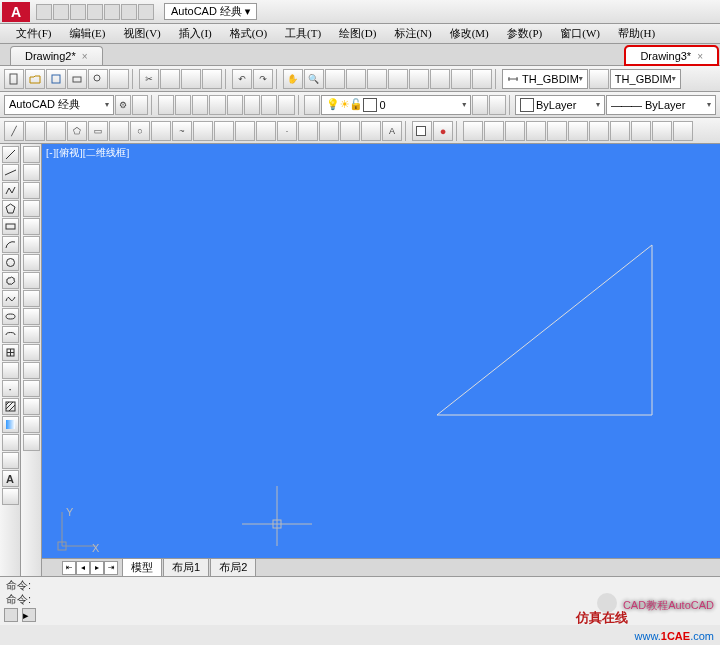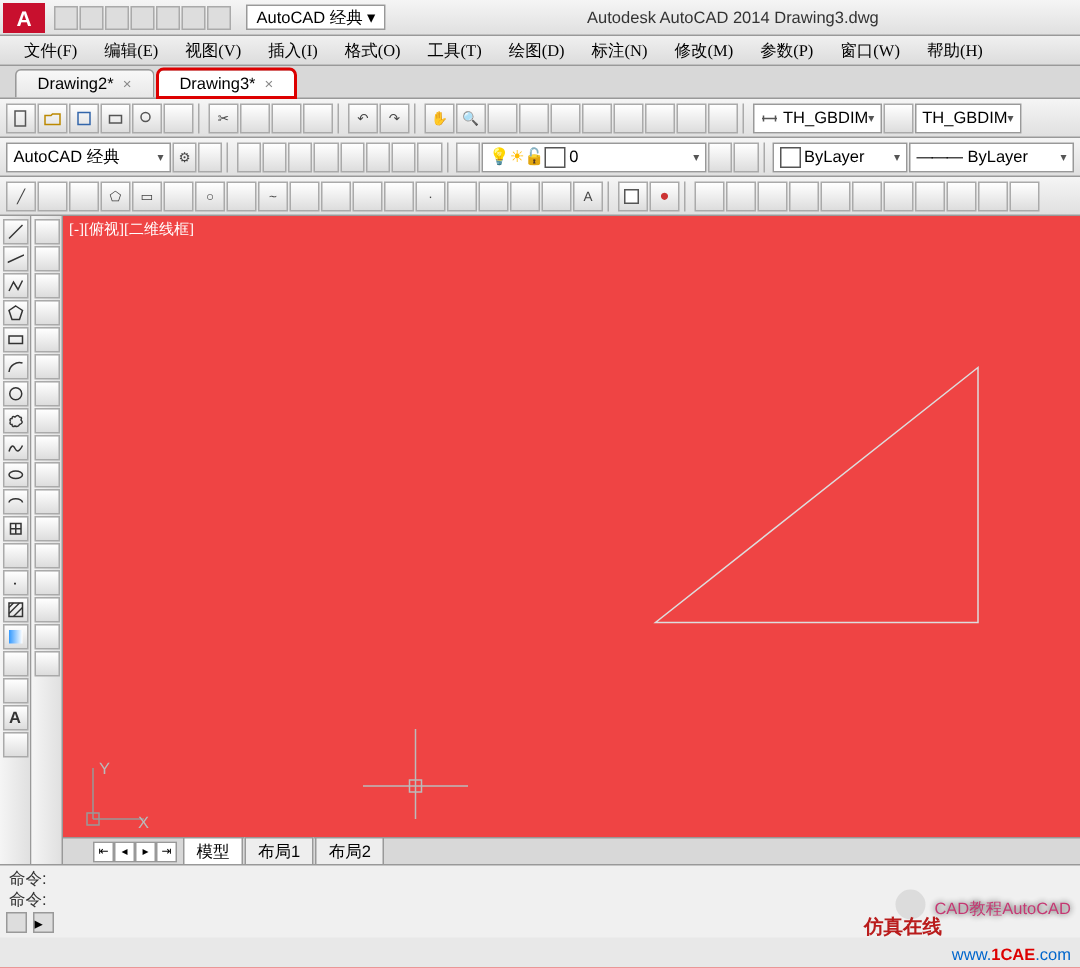--- a/index.html
+++ b/index.html
@@ -5,36 +5,36 @@
 *{margin:0;padding:0;box-sizing:border-box;font-family:"Microsoft YaHei",SimSun,sans-serif;font-size:11px;}
 body{width:720px;height:645px;background:#e8e8e8;overflow:hidden;position:relative;}
 .titlebar{height:24px;background:linear-gradient(#f5f5f5,#e0e0e0);display:flex;align-items:center;border-bottom:1px solid #999;}
 .app-logo{width:28px;height:20px;background:#c8102e;color:#fff;display:flex;align-items:center;justify-content:center;font-weight:bold;margin:0 2px;font-size:14px;}
 .qat{display:flex;gap:1px;padding:0 4px;}
 .qat-btn{width:16px;height:16px;background:#ddd;border:1px solid #aaa;}
 .ws-label{padding:0 6px;border:1px solid #999;background:#fff;font-size:10px;margin-left:6px;}
 .title-txt{flex:1;text-align:center;font-size:11px;color:#333;}
 .menubar{height:20px;background:linear-gradient(#f0f0f0,#dcdcdc);display:flex;align-items:center;padding:0 8px;gap:2px;border-bottom:1px solid #999;}
 .menu-item{padding:2px 8px;font-size:11px;cursor:pointer;font-family:Liberation Serif, serif;}
-.tabbar{height:22px;background:#d8d8d8;display:flex;align-items:flex-end;padding-left:10px;border-bottom:1px solid #999;}
+.tabbar{height:22px;background:#d8d8d8;display:flex;align-items:flex-end;padding-left:10px;border-bottom:1px solid #999;justify-content:space-between;}
 .tab{padding:3px 14px;background:linear-gradient(#f8f8f8,#e8e8e8);border:1px solid #999;border-bottom:none;border-radius:4px 4px 0 0;margin-right:2px;font-size:10px;display:flex;align-items:center;gap:6px;}
 .tab.active{background:#fff;outline:2px solid #d00;outline-offset:-1px;}
 .tab-x{color:#888;font-size:10px;cursor:pointer;}
 .toolbar-row{height:26px;background:linear-gradient(#f5f5f5,#e0e0e0);border-bottom:1px solid #999;display:flex;align-items:center;padding:0 4px;gap:1px;}
 .tbtn{width:20px;height:20px;background:linear-gradient(#fff,#ddd);border:1px solid #aaa;display:flex;align-items:center;justify-content:center;font-size:9px;color:#444;}
 .tbtn svg{width:12px;height:12px;}
 .sep{width:4px;height:20px;border-left:1px solid #aaa;margin:0 2px;}
 .combo{height:20px;border:1px solid #999;background:#fff;padding:0 4px;font-size:10px;display:flex;align-items:center;min-width:80px;}
 .combo .arrow{margin-left:auto;font-size:8px;color:#555;}
 .color-sw{width:14px;height:14px;border:1px solid #555;margin-right:2px;}
 .main{display:flex;height:432px;}
 .vtool{width:21px;background:linear-gradient(90deg,#f5f5f5,#e0e0e0);border-right:1px solid #999;display:flex;flex-direction:column;gap:1px;padding:2px 0;align-items:center;}
 .vbtn{width:17px;height:17px;background:linear-gradient(#fff,#ddd);border:1px solid #aaa;display:flex;align-items:center;justify-content:center;}
 .vbtn svg{width:11px;height:11px;}
-.canvas-wrap{flex:1;background:#ef4444;position:relative;overflow:hidden;}
+.canvas-wrap{flex:1;background:#3b82f6;position:relative;overflow:hidden;}
 .viewport-label{position:absolute;top:2px;left:4px;color:#fff;font-size:10px;font-family:SimSun;}
 .watermark{position:absolute;top:50%;left:50%;transform:translate(-50%,-50%);color:#3a3a3a;font-size:26px;font-weight:bold;letter-spacing:2px;}
 .triangle{position:absolute;stroke:#ccc;stroke-width:1;fill:none;}
 .ucs{position:absolute;bottom:22px;left:12px;}
 .crosshair{position:absolute;bottom:30px;left:200px;}
 .layout-tabs{position:absolute;bottom:0;left:0;right:0;height:18px;background:#d8d8d8;display:flex;align-items:center;padding-left:20px;font-size:10px;border-top:1px solid #999;}
 .ltab{padding:1px 8px;border:1px solid #999;background:#eee;margin-right:1px;}
 .ltab.active{background:#fff;}
 .nav-arrows{display:flex;gap:0;margin-right:4px;}
 .nav-arrows span{width:14px;height:14px;border:1px solid #999;background:#fff;display:flex;align-items:center;justify-content:center;font-size:8px;}
@@ -58,21 +58,20 @@
   <div class="qat">
     <div class="qat-btn"></div>
     <div class="qat-btn"></div>
     <div class="qat-btn"></div>
     <div class="qat-btn"></div>
     <div class="qat-btn"></div>
     <div class="qat-btn"></div>
     <div class="qat-btn"></div>
   </div>
   <div class="ws-label"><span>AutoCAD 经典</span> <span class="arrow">▾</span></div>
-  <div class="title-txt">Autodesk AutoCAD 2014   Drawing3.dwg</div>
 </div>
 
 <div class="menubar">
   <div class="menu-item">文件(F)</div>
   <div class="menu-item">编辑(E)</div>
   <div class="menu-item">视图(V)</div>
   <div class="menu-item">插入(I)</div>
   <div class="menu-item">格式(O)</div>
   <div class="menu-item">工具(T)</div>
   <div class="menu-item">绘图(D)</div>

